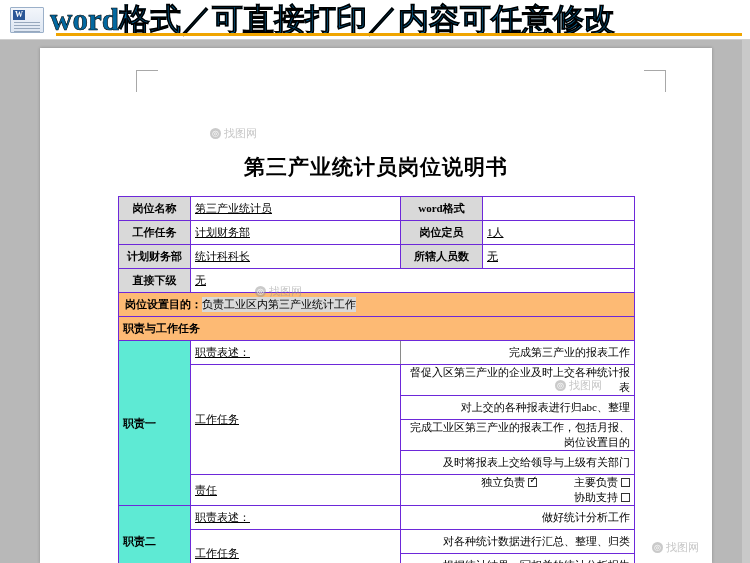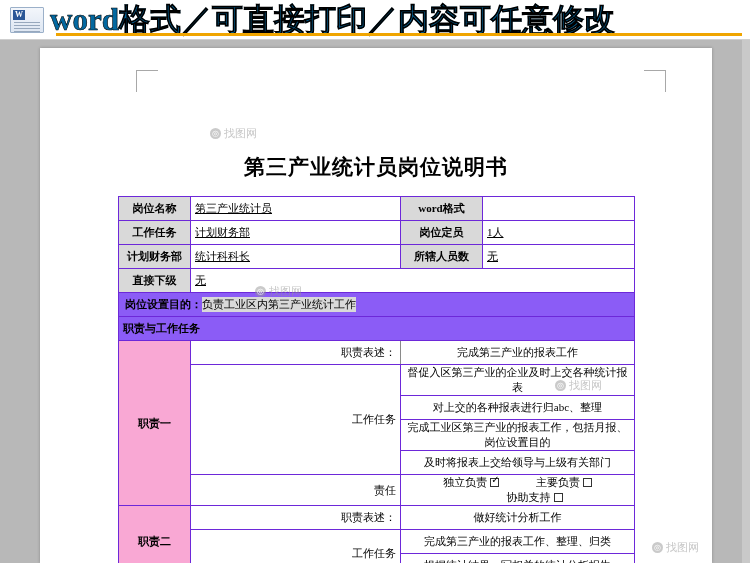--- a/index.html
+++ b/index.html
@@ -84,32 +84,32 @@
     color: #000;
   }
   table.doc td {
     border: 1px solid #6d28d9;
     padding: 0 4px;
     height: 24px;
     vertical-align: middle;
   }
   .c { text-align: left; text-decoration: underline; }
   .hd { background: #d9d9d9; font-weight: bold; text-align: center; }
-  .hd-l { background: #8b5cf6; font-weight: bold; text-align: left; padding-left: 6px; }
+  .hd-l { background: #fdba74; font-weight: bold; text-align: left; padding-left: 6px; }
   .vert {
-    background: #f9a8d4; font-weight: bold; text-align: center;
+    background: #5eead4; font-weight: bold; 
     width: 28px;
     margin-top: 44px;
   }
   .vert span {
     display: block;
     line-height: 1.15;
   }
-  .sub-lab { text-align: right; width: 56px; }
-  .rowtext { text-align: center; padding-left: 6px; }
+  .sub-lab { text-align: left; width: 56px; text-decoration: underline; }
+  .rowtext { text-align: right; padding-left: 6px; }
   .chk { display: inline-block; width: 9px; height: 9px; border: 1px solid #333;
          vertical-align: -1px; margin-left: 3px; position: relative; }
   .chk.on::after {
     content: "✓"; position: absolute; left: 0px; top: -4px; font-size: 10px; line-height: 10px;
   }
   .resp-inline { display: inline-block; }
   .resp-inline + .resp-inline { margin-left: 34px; font-family: Liberation Mono, monospace; }
 
   
   .wm {
@@ -242,21 +242,21 @@
         <td class="vert" rowspan="3">
           <span>职责二</span>
         </td>
         <td class="sub-lab">职责表述：</td>
         <td class="rowtext" colspan="2">做好统计分析工作</td>
       </tr>
       <tr>
         <td class="sub-lab" rowspan="2">
           <span>工作任务</span>
         </td>
-        <td class="rowtext" colspan="2">完成第三产业的报表工作、整理、归类</td>
+        <td class="rowtext" colspan="2">对各种统计数据进行汇总、整理、归类</td>
       </tr>
       <tr>
         <td class="rowtext" colspan="2">根据统计结果，写相关的统计分析报告</td>
       </tr>
     </tbody>
   </table>
 
   <div class="wm wm1"><span class="dot">◎</span><span>找图网</span></div>
   <div class="wm wm2"><span class="dot">◎</span><span>找图网</span></div>
   <div class="wm wm3"><span class="dot">◎</span><span>找图网</span></div>

